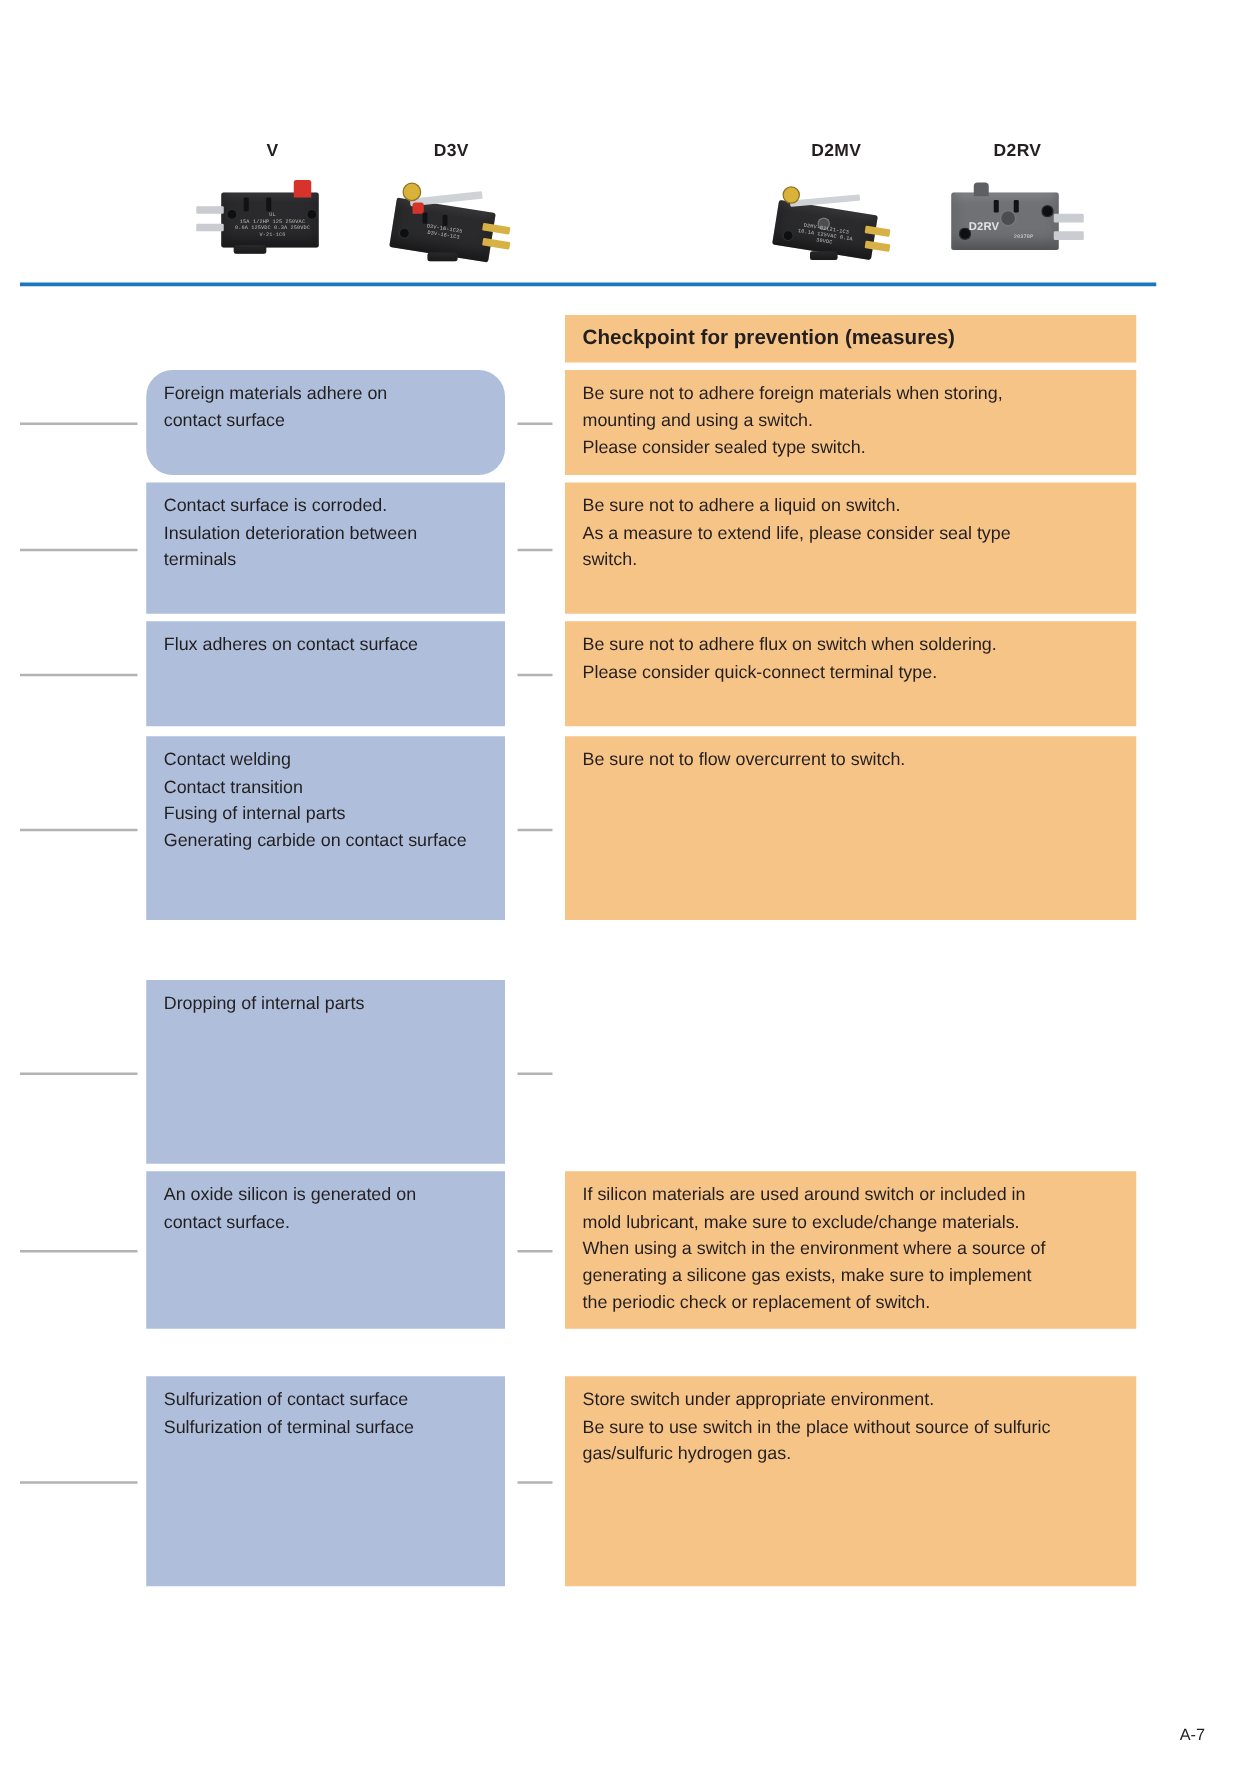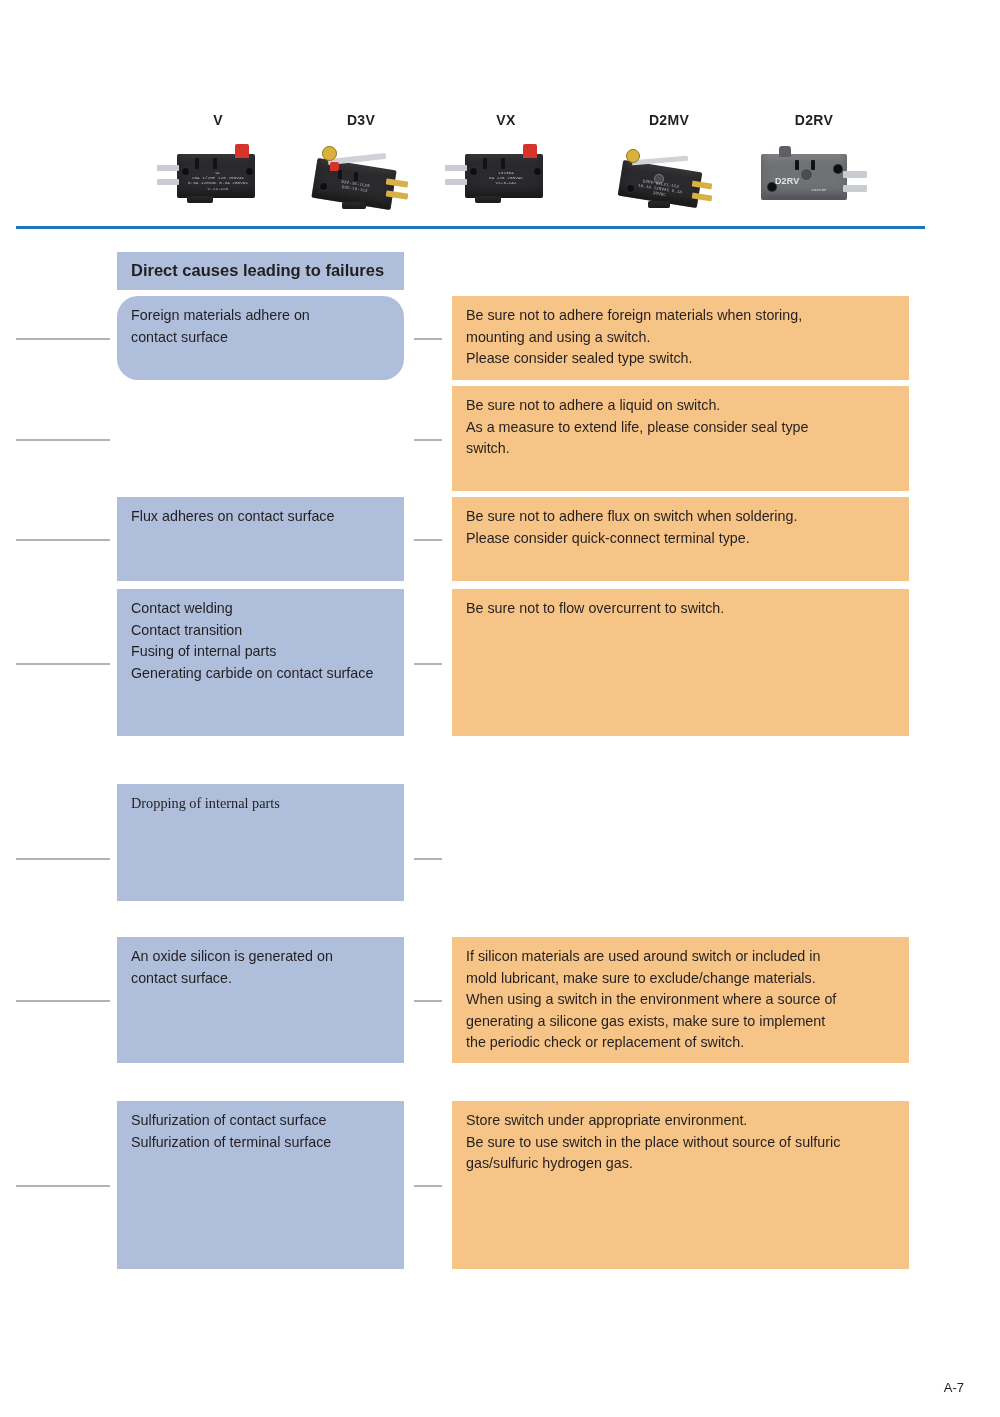--- a/index.html
+++ b/index.html
@@ -219,37 +219,20 @@
         <div class="sw-hole" style="left: 33px; top: 44px; width: 7px; height: 7px;"></div>
         <div class="sw-slot" style="left: 52px; top: 32px; width: 4px; height: 9px;"></div>
         <div class="sw-slot" style="left: 68px; top: 34px; width: 4px; height: 9px;"></div>
         <div class="sw-term gold" style="left: 100px; top: 42px; width: 22px; height: 6px; transform: rotate(9deg);"></div>
         <div class="sw-term gold" style="left: 100px; top: 54px; width: 22px; height: 6px; transform: rotate(9deg);"></div>
         <div class="sw-body" style="left: 56px; top: 64px; width: 24px; height: 7px;"></div>
         <div class="sw-print" style="left: 40px; top: 44px; width: 58px; transform: rotate(9deg);">D3V-16-1C25
 D3V-16-1C3</div>
       </div>
     </div>
-    <div class="product" style="left: 431px;">
-      <div class="product-label">VX</div>
-      <div class="product-photo">
-        <div class="sw-body" style="left: 34px; top: 16px; width: 78px; height: 44px;"></div>
-        <div class="sw-plunger" style="left: 92px; top: 6px; width: 14px; height: 14px;"></div>
-        <div class="sw-slot" style="left: 52px; top: 20px; width: 4px; height: 11px;"></div>
-        <div class="sw-slot" style="left: 70px; top: 20px; width: 4px; height: 11px;"></div>
-        <div class="sw-hole" style="left: 38px; top: 29px; width: 7px; height: 7px;"></div>
-        <div class="sw-hole" style="left: 102px; top: 29px; width: 7px; height: 7px;"></div>
-        <div class="sw-term" style="left: 14px; top: 27px; width: 22px; height: 6px;"></div>
-        <div class="sw-term" style="left: 14px; top: 41px; width: 22px; height: 6px;"></div>
-        <div class="sw-body" style="left: 44px; top: 58px; width: 26px; height: 7px;"></div>
-        <div class="sw-print" style="left: 43px; top: 33px; width: 64px;">13238A
-6A  125  250VAC
-VX-5-1A2</div>
-      </div>
-    </div>
     <div class="product" style="left: 594px;">
       <div class="product-label">D2MV</div>
       <div class="product-photo">
         <div class="sw-body" style="left: 26px; top: 28px; width: 80px; height: 36px; transform: rotate(9deg);"></div>
         <div class="sw-lever" style="left: 38px; top: 20px; width: 56px; height: 5px; transform: rotate(-5deg);"></div>
         <div class="sw-roller" style="left: 32px; top: 11px; width: 12px; height: 12px;"></div>
         <div class="sw-hole lt" style="left: 60px; top: 36px; width: 8px; height: 8px;"></div>
         <div class="sw-hole" style="left: 32px; top: 46px; width: 7px; height: 7px;"></div>
         <div class="sw-term gold" style="left: 98px; top: 44px; width: 20px; height: 6px; transform: rotate(9deg);"></div>
         <div class="sw-term gold" style="left: 98px; top: 56px; width: 20px; height: 6px; transform: rotate(9deg);"></div>
@@ -273,41 +256,46 @@
         <div class="sw-print big dark" style="left: 36px; top: 38px;">D2RV</div>
         <div class="sw-print dark" style="left: 72px; top: 50px;">20378P</div>
       </div>
     </div>
   </div>
 
 <div id="top-rule"></div>
 
 <div id="table">
   <div class="hdr-row">
-    <div class="cell cell-left">
-      <div class="hdr-text">Direct causes leading to failures</div>
+    <div class="cell cell-right">
+      <div class="hdr-text">Checkpoint for prevention (measures)</div>
     </div>
   </div>
   <div id="rows-host">
       <div class="body-row" style="height: 84px;">
         <div class="stub-outer" style="top: 42px;"></div>
         <div class="stub-inner" style="top: 42px;"></div>
         <div class="cell cell-left" style="height: 84px; border-radius: 21px;">
           <div class="body-text">Foreign materials adhere on
 contact surface</div>
         </div>
         <div class="cell cell-right" style="height: 84px;">
           <div class="body-text">Be sure not to adhere foreign materials when storing,
 mounting and using a switch.
 Please consider sealed type switch.</div>
         </div>
       </div>
       <div class="body-row" style="height: 105px;">
         <div class="stub-outer" style="top: 53px;"></div>
         <div class="stub-inner" style="top: 53px;"></div>
+        <div class="cell cell-left" style="height: 105px;">
+          <div class="body-text">Contact surface is corroded.
+Insulation deterioration between
+terminals</div>
+        </div>
         <div class="cell cell-right" style="height: 105px;">
           <div class="body-text">Be sure not to adhere a liquid on switch.
 As a measure to extend life, please consider seal type
 switch.</div>
         </div>
       </div>
       <div class="body-row" style="height: 86px;">
         <div class="stub-outer" style="top: 42px;"></div>
         <div class="stub-inner" style="top: 42px;"></div>
         <div class="cell cell-left" style="height: 84px;">
@@ -327,21 +315,21 @@
 Fusing of internal parts
 Generating carbide on contact surface</div>
         </div>
         <div class="cell cell-right" style="height: 147px;">
           <div class="body-text">Be sure not to flow overcurrent to switch.</div>
         </div>
       </div>
       <div class="body-row" style="height: 147px;">
         <div class="stub-outer" style="top: 74px;"></div>
         <div class="stub-inner" style="top: 74px;"></div>
-        <div class="cell cell-left" style="height: 117px; font-family: Liberation Serif, serif;">
+        <div class="cell cell-left" style="height: 147px;">
           <div class="body-text">Dropping of internal parts</div>
         </div>
       </div>
       <div class="body-row" style="height: 158px;">
         <div class="stub-outer" style="top: 63px;"></div>
         <div class="stub-inner" style="top: 63px;"></div>
         <div class="cell cell-left" style="height: 126px;">
           <div class="body-text">An oxide silicon is generated on
 contact surface.</div>
         </div>

